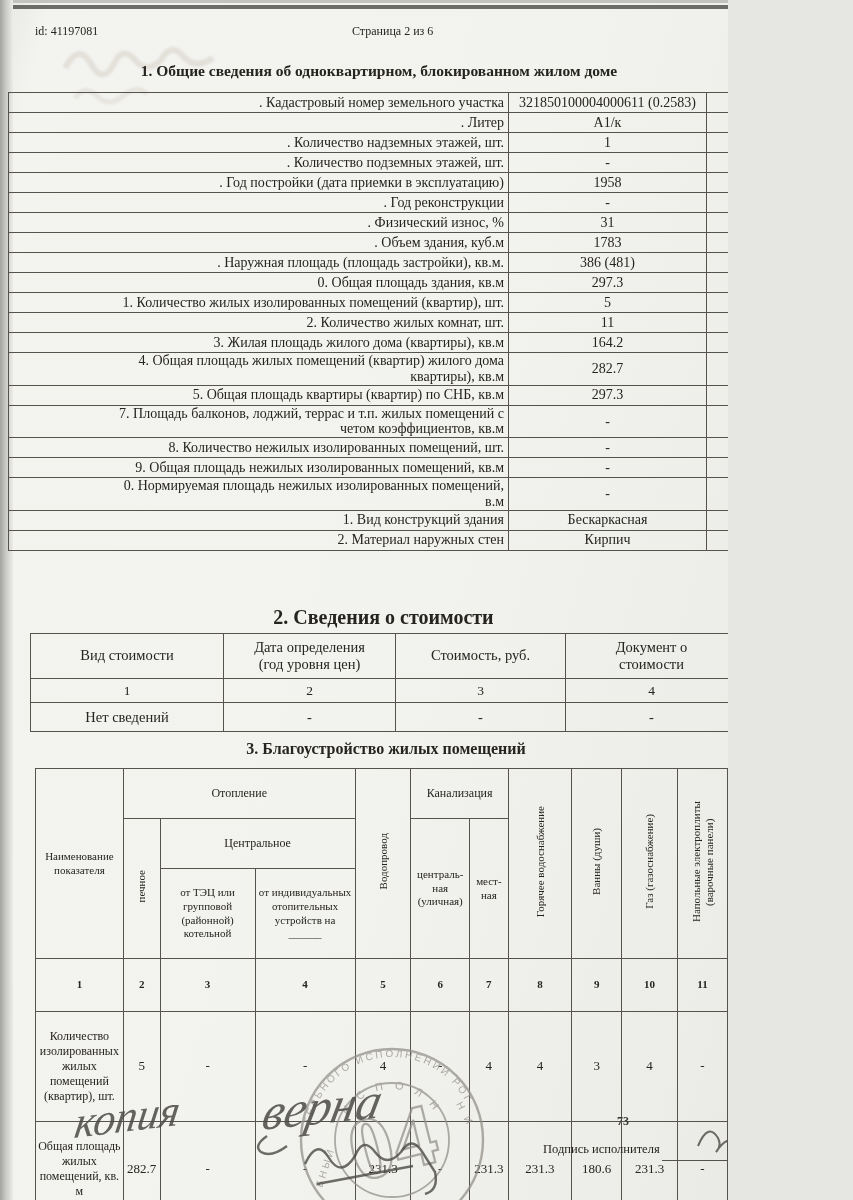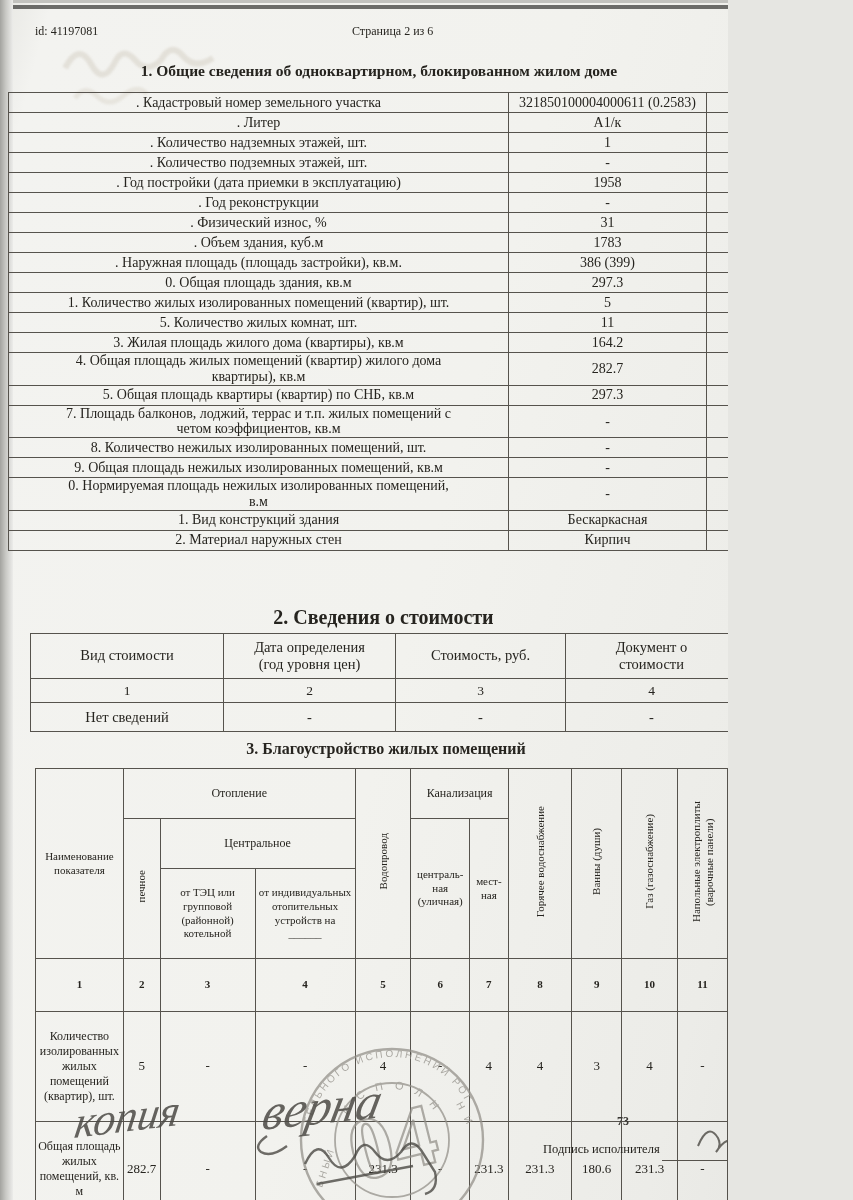--- a/index.html
+++ b/index.html
@@ -16,21 +16,21 @@
   .pageind{left:352px;top:24px;font-size:12px;}
   .title1{left:16px;top:62px;width:726px;text-align:center;font-size:15.5px;font-weight:bold;}
   .title2{left:30px;top:606px;width:707px;text-align:center;font-size:20px;font-weight:bold;}
   .title3{left:35px;top:740px;width:702px;text-align:center;font-size:16px;font-weight:bold;}
 
   table{border-collapse:collapse;table-layout:fixed;}
   td,th{border:1px solid #56534d;vertical-align:middle;overflow:hidden;}
 
   .t1{left:8px;top:92px;width:726px;font-size:14px;}
   .t1 td{padding:0 4px;height:19px;line-height:1.13;}
-  .t1 .lbl{text-align:center;white-space:pre-line;}
+  .t1 .lbl{text-align:right;white-space:pre-line;}
   .t1 .val{text-align:center;}
   .t1 .sp{padding:0;}
 
   .t2{left:30px;top:633px;width:707px;font-size:14.5px;}
   .t2 th{font-weight:normal;text-align:center;white-space:pre-line;height:42px;line-height:1.2;padding:1px 4px;}
   .t2 td{text-align:center;padding:1px 4px;}
   .t2 .numrow td{height:21px;font-size:13.5px;}
   .t2 .datarow td{height:26px;}
 
   .t3{left:35px;top:768px;font-size:11px;}
@@ -117,35 +117,35 @@
           <td class="val">31</td>
           <td class="sp"></td>
         </tr>
         <tr>
           <td class="lbl">. Объем здания, куб.м</td>
           <td class="val">1783</td>
           <td class="sp"></td>
         </tr>
         <tr>
           <td class="lbl">. Наружная площадь (площадь застройки), кв.м.</td>
-          <td class="val">386 (399)</td>
+          <td class="val">386 (481)</td>
           <td class="sp"></td>
         </tr>
         <tr>
           <td class="lbl">0. Общая площадь здания, кв.м</td>
           <td class="val">297.3</td>
           <td class="sp"></td>
         </tr>
         <tr>
           <td class="lbl">1. Количество жилых изолированных помещений (квартир), шт.</td>
           <td class="val">5</td>
           <td class="sp"></td>
         </tr>
         <tr>
-          <td class="lbl">5. Количество жилых комнат, шт.</td>
+          <td class="lbl">2. Количество жилых комнат, шт.</td>
           <td class="val">11</td>
           <td class="sp"></td>
         </tr>
         <tr>
           <td class="lbl">3. Жилая площадь жилого дома (квартиры), кв.м</td>
           <td class="val">164.2</td>
           <td class="sp"></td>
         </tr>
         <tr>
           <td class="lbl">4. Общая площадь жилых помещений (квартир) жилого дома

